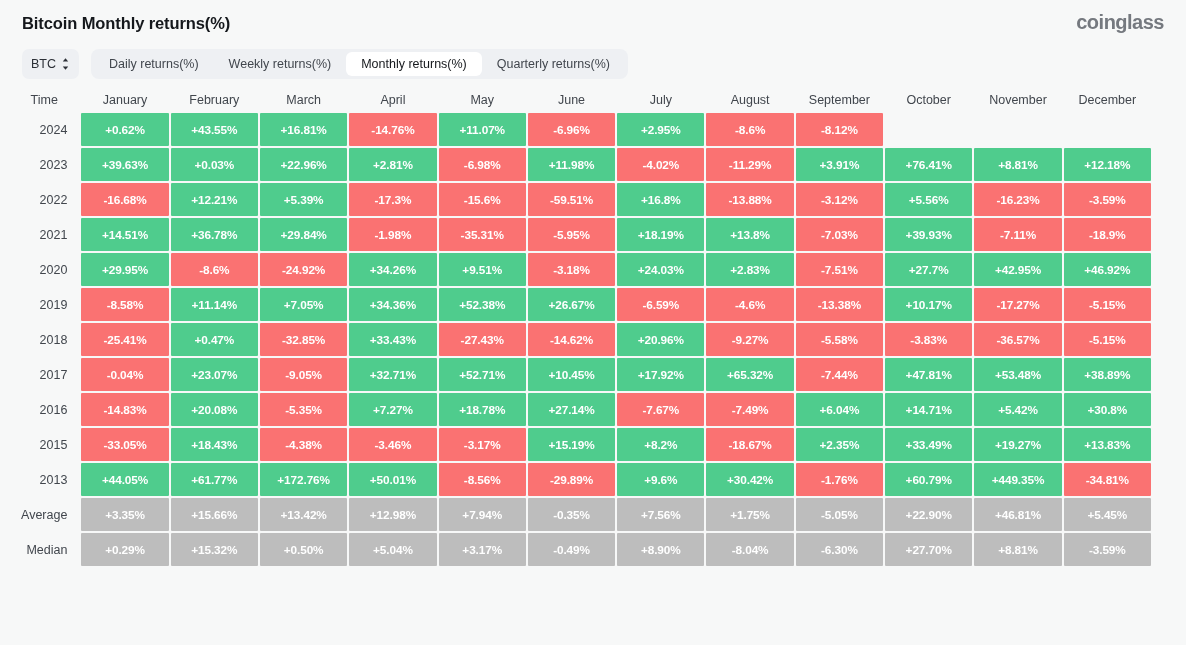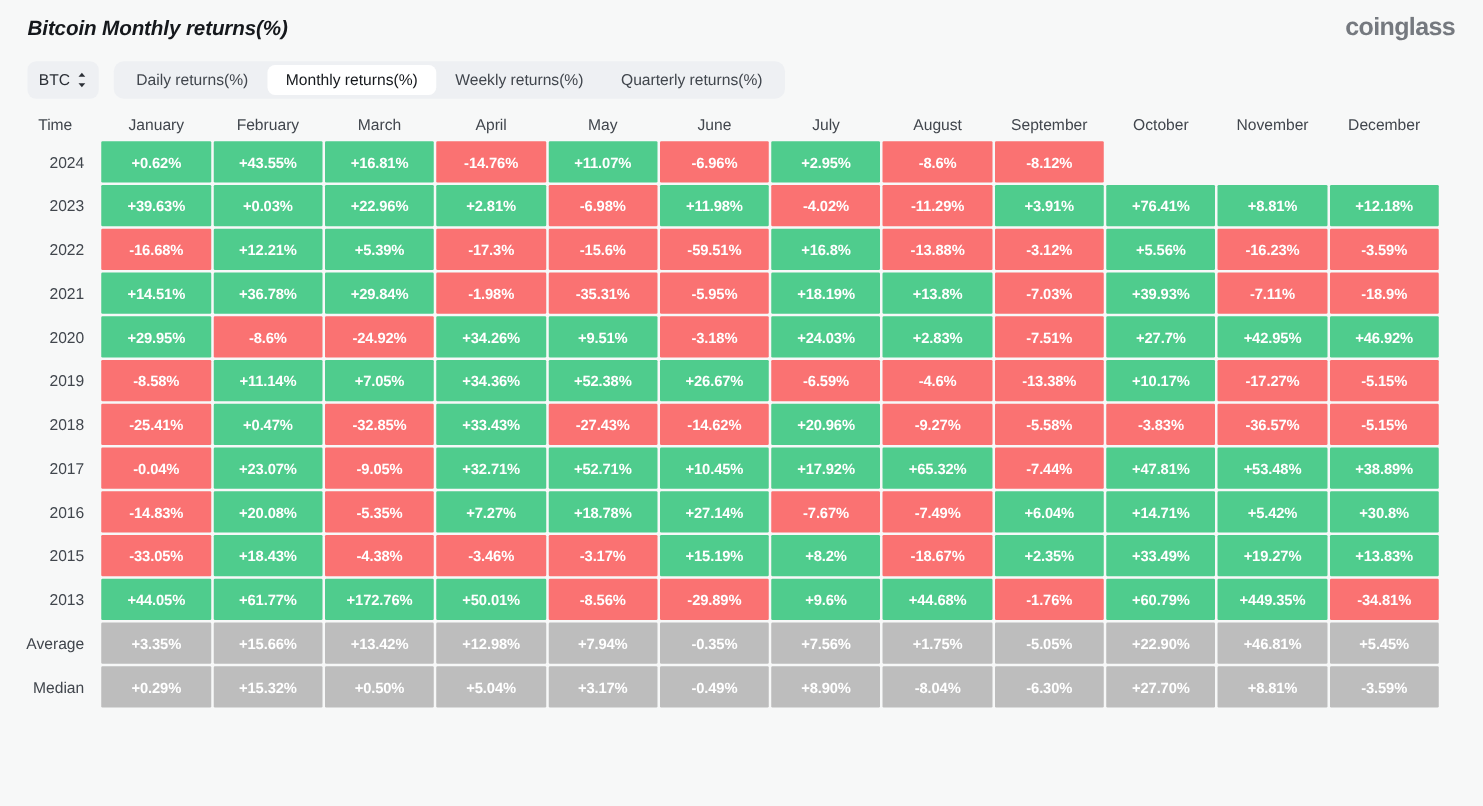--- a/index.html
+++ b/index.html
@@ -25,21 +25,20 @@
     padding: 13px 22px 0 22px;
     height: 42px;
   }
   .page-title {
     font-size: 16.5px;
     font-weight: bold;
     color: #15181c;
     letter-spacing: -0.1px;
     line-height: 20px;
     margin: 0;
-    font-style: italic;
   }
   .brand {
     font-size: 20px;
     font-weight: bold;
     color: #75797f;
     letter-spacing: -0.5px;
     line-height: 20px;
     margin-top: -1px;
   }
 
@@ -167,22 +166,22 @@
       <span class="sym-label">BTC</span>
       <span class="updown-icon">
         <svg width="9" height="14" viewBox="0 0 9 14" fill="none" aria-hidden="true">
           <path d="M4.5 1.2 L7.2 4.4 L1.8 4.4 Z" fill="currentColor"></path>
           <path d="M4.5 12.8 L7.2 9.6 L1.8 9.6 Z" fill="currentColor"></path>
         </svg>
       </span>
     </div>
     <div class="tabs">
       <div class="tab">Daily returns(%)</div>
+      <div class="tab">Weekly returns(%)</div>
       <div class="tab active">Monthly returns(%)</div>
-      <div class="tab">Weekly returns(%)</div>
       <div class="tab">Quarterly returns(%)</div>
     </div>
   </div>
 
   <div class="table-wrap">
     <table class="returns">
       <colgroup>
         <col class="c-time">
         <col class="c-mon">
           <col class="c-mon">
@@ -367,21 +366,21 @@
           </tr>
           <tr>
             <th class="rowhead">2013</th>
             <td class="pos">+44.05%</td>
             <td class="pos">+61.77%</td>
             <td class="pos">+172.76%</td>
             <td class="pos">+50.01%</td>
             <td class="neg">-8.56%</td>
             <td class="neg">-29.89%</td>
             <td class="pos">+9.6%</td>
-            <td class="pos">+44.68%</td>
+            <td class="pos">+30.42%</td>
             <td class="neg">-1.76%</td>
             <td class="pos">+60.79%</td>
             <td class="pos">+449.35%</td>
             <td class="neg">-34.81%</td>
           </tr>
           <tr>
             <th class="rowhead">Average</th>
             <td class="stat">+3.35%</td>
             <td class="stat">+15.66%</td>
             <td class="stat">+13.42%</td>

